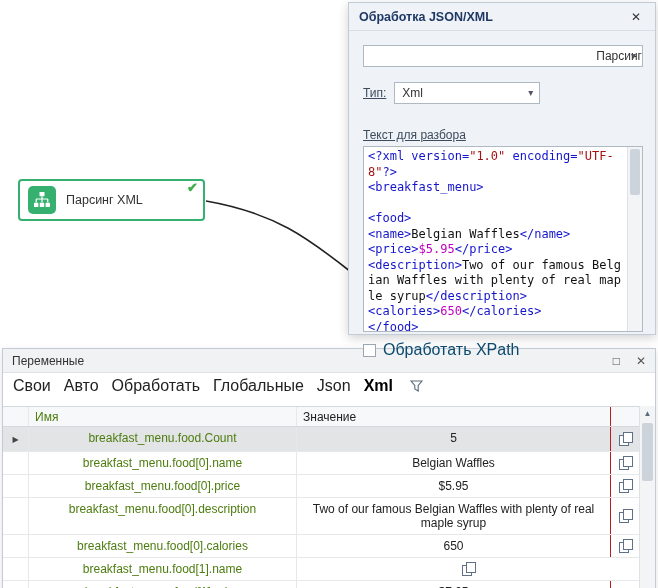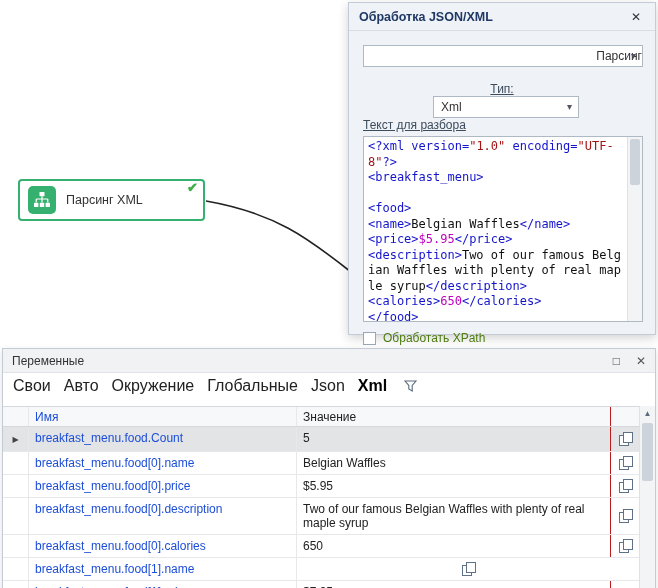--- a/index.html
+++ b/index.html
@@ -25,41 +25,41 @@
   .dialog-titlebar { height:28px; display:flex; align-items:center; padding:0 10px;
     border-bottom:1px solid #d8dee5; }
   .dialog-title { flex:1; font-weight:bold; font-size:12.5px; color:var(--title-navy,#1f3864); }
   .dialog-close { font-size:12px; color:#333; cursor:pointer; padding:2px 4px; }
   .dialog-body { padding:14px 14px 0 14px; }
 
   .select { position:relative; background:#fff; border:1px solid #aeb9c4; height:22px;
     display:flex; align-items:center; font-size:12px; color:#333; cursor:pointer; }
   .select .arrow { position:absolute; right:6px; top:4px; font-size:10px; color:#556; }
   .action-select { width:280px; justify-content:flex-end; margin-bottom:15px; }
-  .type-row { display:flex; align-items:center; margin-bottom:0;flex-direction:column; }
+  .type-row { display:flex; align-items:center; margin-bottom:24px; }
   .type-select { width:146px; margin-left:8px; padding-left:7px; }
   .link-label { font-size:12px; color:#3c4c5c; text-decoration:underline; }
   .text-label { display:block; margin-top:0; }
 
   .xml-box { position:relative; width:280px; height:186px; margin-top:4px;
     background:#fff; border:1px solid #aeb9c4; overflow:hidden; }
   .xml-content { position:absolute; left:4px; top:2px; width:253px;
     font-family:"DejaVu Sans Mono", monospace; font-size:12px; line-height:15.5px;
     white-space:pre-wrap; word-break:break-all; color:#111; }
   .tok-tag   { color:var(--xml-tag,#1414cc);text-align:center; }
   .tok-str   { color:var(--xml-string,#a31515); }
   .tok-val   { color:var(--xml-value,#bf00bf); }
   .tok-plain { color:#111; }
   .xml-scroll { position:absolute; right:0; top:0; width:15px; height:100%;
     background:#f3f4f6; border-left:1px solid #dde2e8; }
   .xml-thumb { position:absolute; top:2px; left:2px; width:10px; height:46px;
     background:#cdd3da; border-radius:2px; }
 
   .checkbox-row { display:flex; align-items:center; gap:7px; margin-top:9px;
-    font-size:12px; color:#4d7c0f; cursor:pointer; }
+    font-size:16px; color:#0c4a6e; cursor:pointer; }
   .checkbox { width:13px; height:13px; background:#fff; border:1px solid #9aa7b3; flex:none; }
 
   
   .varpanel { position:absolute; left:2px; top:348px; width:654px; height:284px;
     background:#fff; border:1px solid #c3ccd6; box-shadow:0 2px 6px rgba(0,0,0,.12);
     overflow:hidden; z-index:2; }
   .var-titlebar { height:24px; background:#f1f2f4; border-bottom:1px solid #dfe3e8;
     display:flex; align-items:center; padding:0 9px; font-size:12px; color:#333; }
   .var-title { flex:1; }
   .winbtn { margin-left:16px; color:#555; font-size:12px; cursor:pointer; }
@@ -69,23 +69,23 @@
   .var-tab.active { font-weight:bold; color:#000; }
   .filter-icon { margin-left:4px; cursor:pointer; display:flex; align-items:center; }
 
   .var-table { position:absolute; left:0; top:57px; right:16px; bottom:0;
     font-size:12px; overflow:hidden; }
   .var-header { display:flex; height:21px; background:#f7f8f9;
     border-top:1px solid #d5d9dd; border-bottom:1px solid #d5d9dd; color:#444; }
   .hcell { padding:3px 6px; line-height:14px; }
   .var-row { display:flex; align-items:stretch; background:#fff; border-bottom:1px solid #e6e8ea; }
   .var-row.selected { background:#e2e4e6; }
-  .cell { padding:4px 6px; line-height:14px; }
+  .cell { padding:4px 6px; line-height:14px;text-align:center; }
   .col-gutter { width:26px; flex:none; border-right:1px solid #e6e8ea; padding:4px 0; text-align:center; }
-  .col-name { width:268px; flex:none; border-right:1px solid #e6e8ea; color:#1d4ed8;
+  .col-name { width:268px; flex:none; border-right:1px solid #e6e8ea; color:#4d7c0f;
     white-space:nowrap; overflow:hidden; }
   .col-value { width:314px; flex:none; border-right:1px solid #b91c1c; color:#222; }
   .col-copy { flex:1; display:flex; align-items:center; justify-content:center; padding:0; cursor:pointer; }
   .row-arrow { font-size:8px; color:#444; }
 
   .copy-icon { position:relative; width:13px; height:14px; display:inline-block; }
   .copy-icon::after { content:""; position:absolute; left:4px; top:0; width:8px; height:9px;
     border:1px solid #5f7186; background:#fff; }
   .copy-icon::before { content:""; position:absolute; left:0; top:3px; width:8px; height:9px;
     border:1px solid #5f7186; background:#fff; }
@@ -165,21 +165,21 @@
   <div class="var-titlebar">
     <span class="var-title">Переменные</span>
     <span class="winbtn">□</span>
     <span class="winbtn">✕</span>
   </div>
 
   <div class="var-tabs" id="var-tabs">
 
   <span class="var-tab">Свои</span>
       <span class="var-tab">Авто</span>
-      <span class="var-tab">Окружение</span>
+      <span class="var-tab">Обработать</span>
       <span class="var-tab">Глобальные</span>
       <span class="var-tab">Json</span>
       <span class="var-tab active">Xml</span>
       <span class="filter-icon">
         <svg width="13" height="12" viewBox="0 0 13 12">
           <path d="M1 1 H12 L8.2 5.5 V11 L4.8 9 V5.5 Z" fill="none" stroke="#5a6b7d" stroke-width="1.1"></path>
         </svg>
       </span>
     </div>
 

